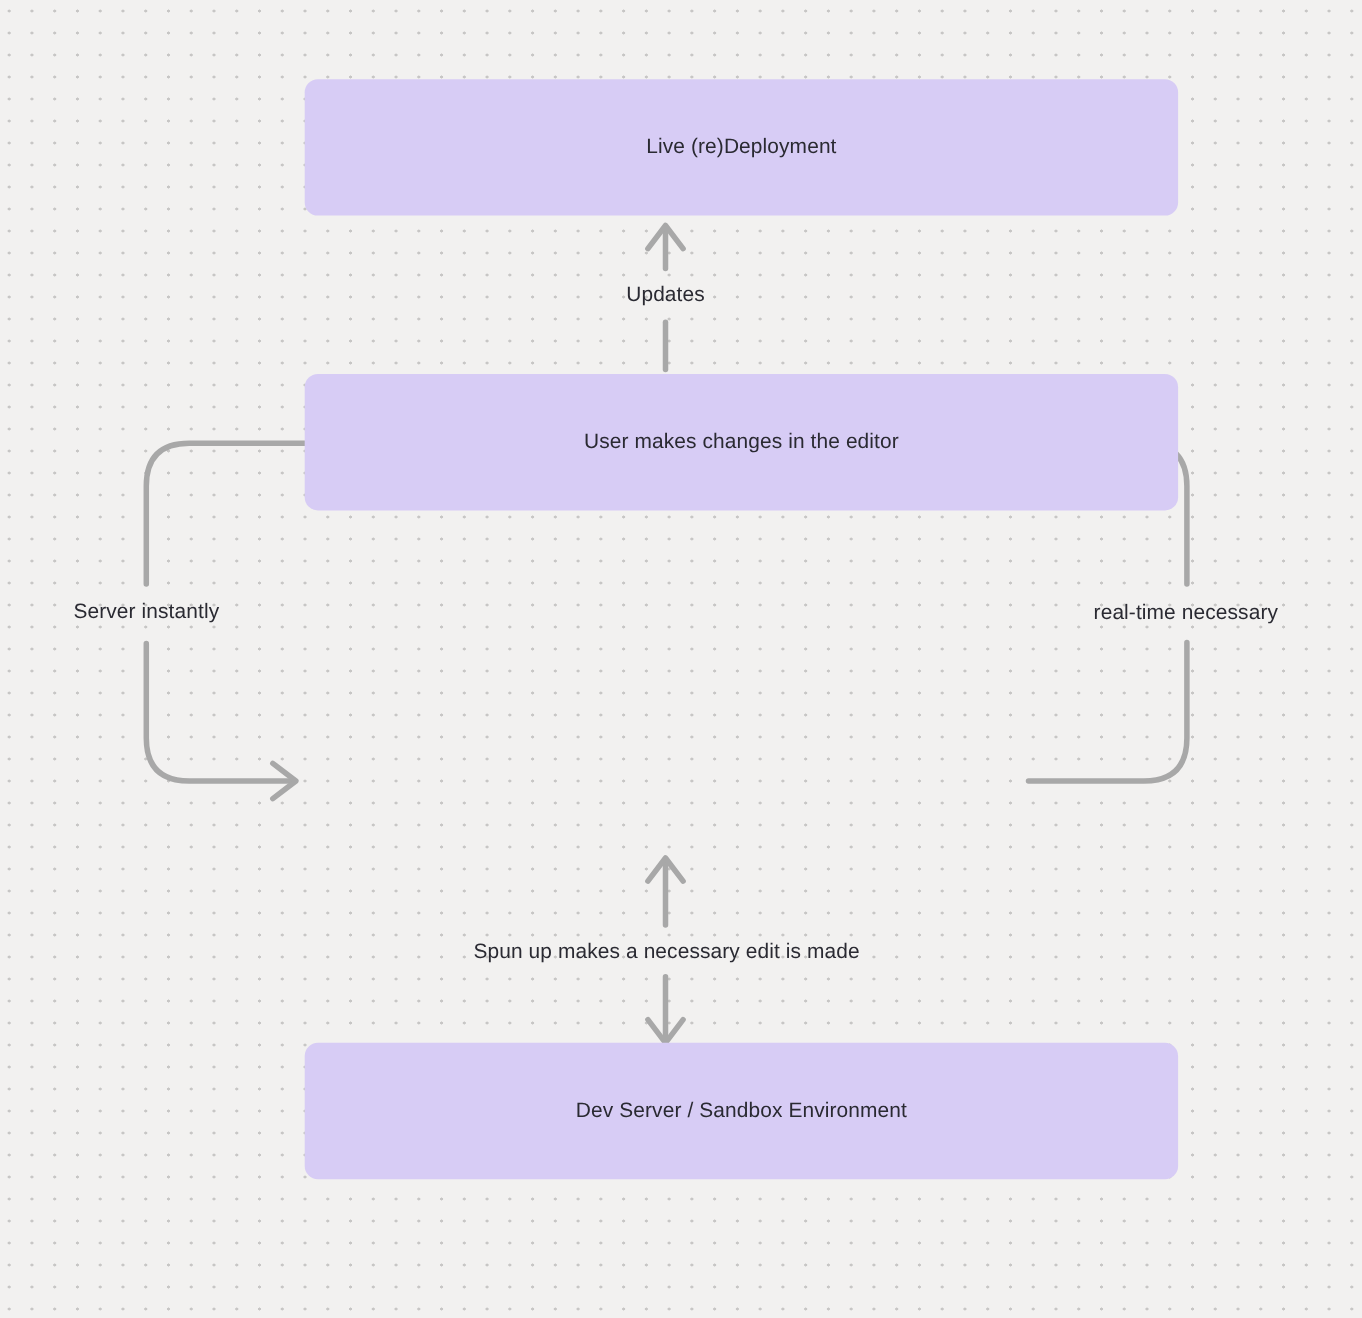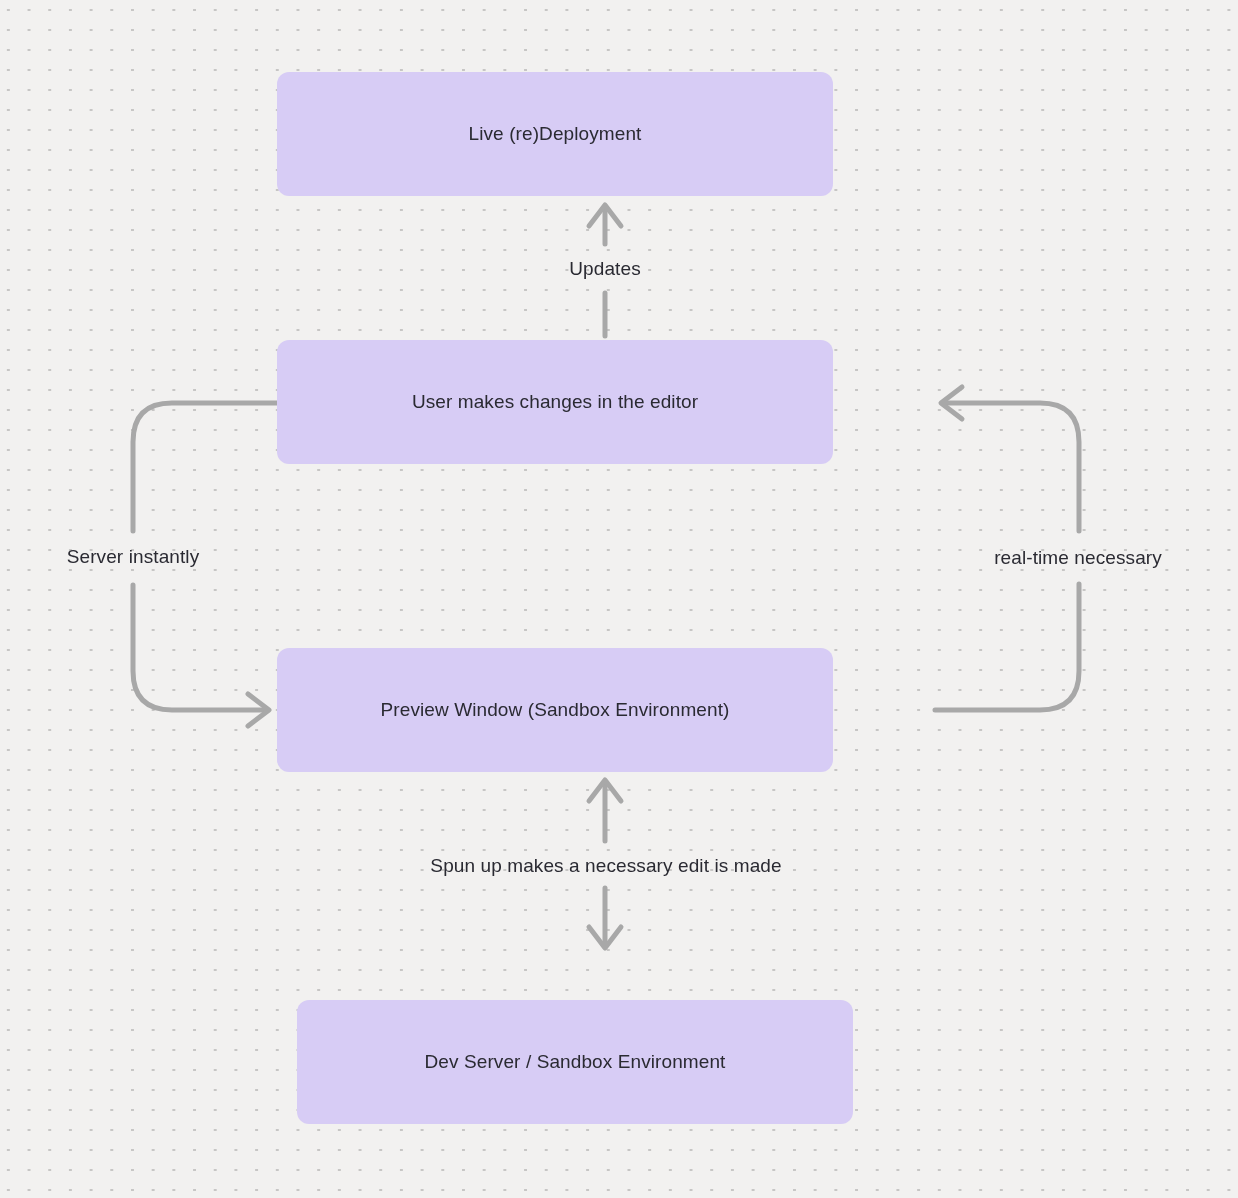--- a/index.html
+++ b/index.html
@@ -14,36 +14,36 @@
     height: 1198px;
     overflow: hidden;
     background-color: #f2f1f0;
     background-image: radial-gradient(circle, #c7c6c5 1.3px, transparent 1.45px);
     background-size: 20.7px 20px;
     background-position: -2px 0px;
   }
   .node {
     position: absolute;
     left: 277px;
-    width: 556px;
+    width: 794px;
     height: 124px;
     background: #d7ccf5;
     border-radius: 12px;
     display: flex;
     align-items: center;
     justify-content: center;
     font-size: 19px;
     color: #2a2a32;
     letter-spacing: 0.1px;
     z-index: 2;
   }
   .node-1 { top: 72px; }
   .node-2 { top: 340px; }
   .node-3 { top: 648px; }
-  .node-4 { top: 1000px; margin-left: 20px; }
+  .node-4 { top: 948px; }
   .edge-label {
     position: absolute;
     transform: translate(-50%, -50%);
     font-size: 19px;
     color: #2a2a32;
     white-space: nowrap;
     letter-spacing: 0.1px;
     z-index: 3;
   }
   .label-publish  { left: 605px;  top: 269px; }
@@ -97,23 +97,20 @@
   </svg>
 
   <div class="node node-1">
     <span>Live (re)Deployment</span>
   </div>
 
   <div class="node node-2">
     <span>User makes changes in the editor</span>
   </div>
 
-  <div class="node node-3">
-    <span>Preview Window (Sandbox Environment)</span>
-  </div>
 
   <div class="node node-4">
     <span>Dev Server / Sandbox Environment</span>
   </div>
 
   <div class="edge-label label-publish">Updates</div>
 
   <div class="edge-label label-updates">Server instantly</div>
 
   <div class="edge-label label-feedback">real-time necessary</div>

